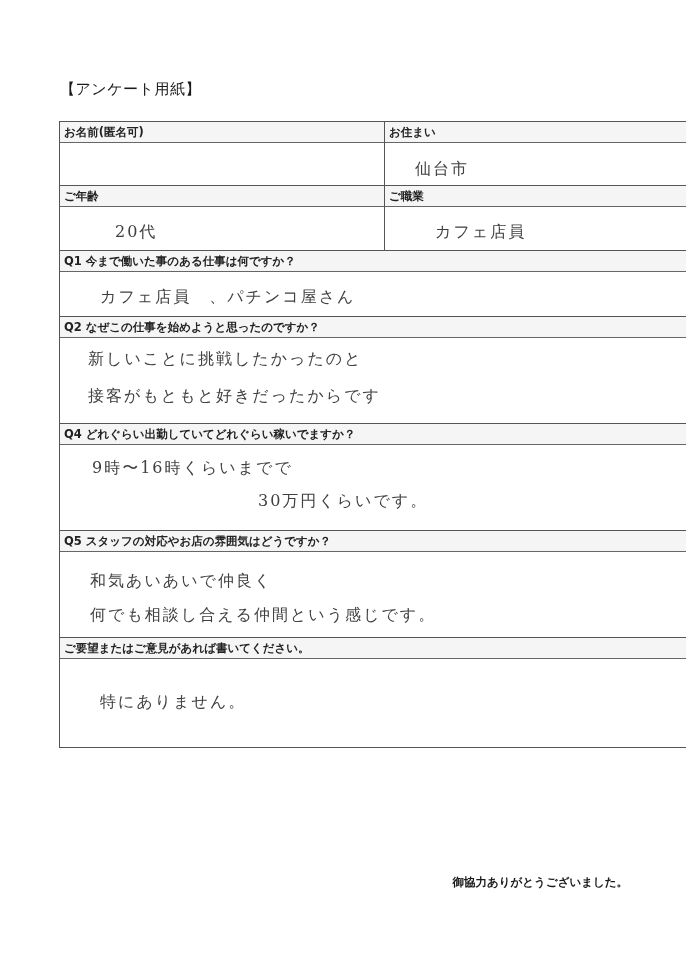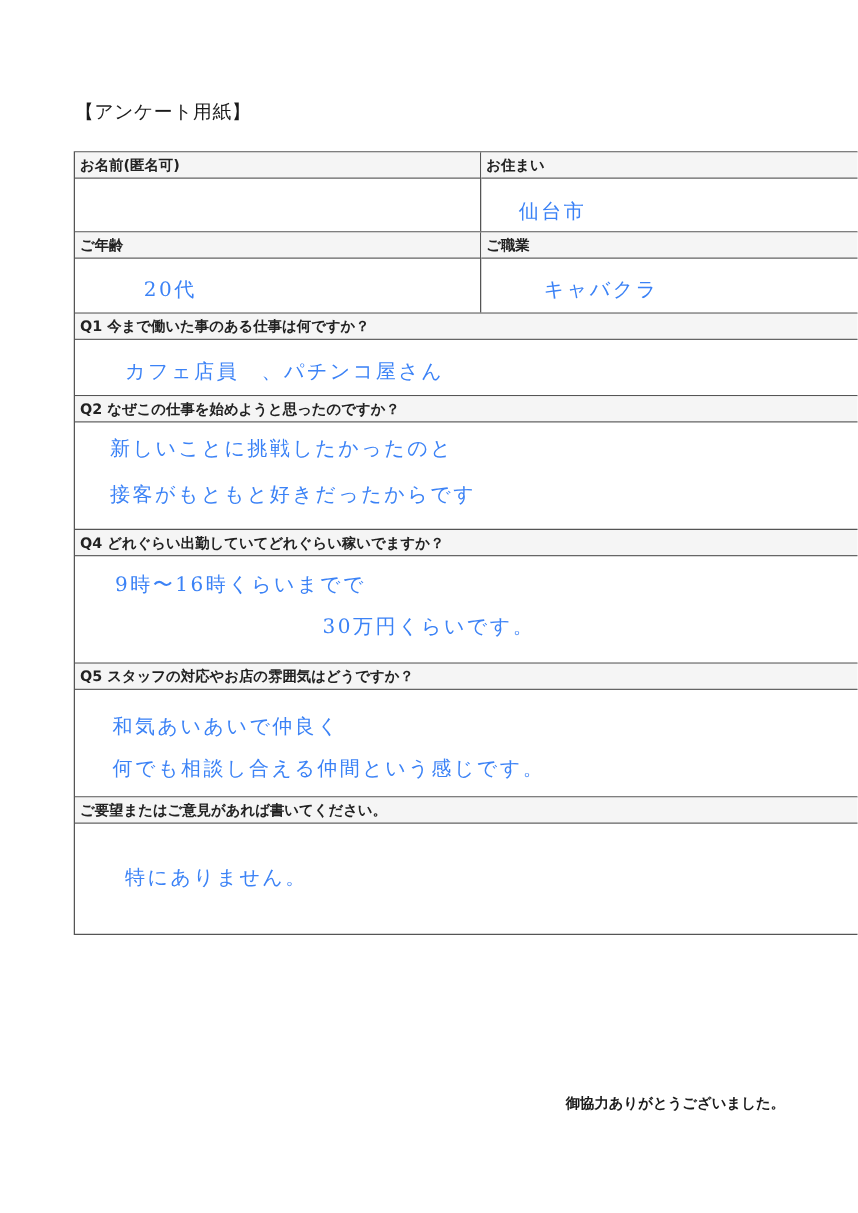--- a/index.html
+++ b/index.html
@@ -6,21 +6,21 @@
   body { width:686px; height:970px; position:relative; overflow:hidden;
          font-family:"DejaVu Sans", sans-serif; color:#1a1a1a; }
   .title { position:absolute; left:60px; top:80px; font-size:15px; font-weight:normal; letter-spacing:0.5px; }
   .form { position:absolute; left:59px; top:121px; width:651px; border:1.5px solid #555; box-sizing:border-box; }
   .row { display:flex; border-bottom:1.5px solid #555; box-sizing:border-box; }
   .row:last-child { border-bottom:none; }
   .cell { flex:1; box-sizing:border-box; position:relative; }
   .cell + .cell { border-left:1.5px solid #555; }
   .hdr { background:#f5f5f5; font-size:11.5px; font-weight:bold; padding:3px 4px; height:21px; box-sizing:border-box; line-height:14px; color:#222; border-bottom:1.5px solid #666; }
   .val { position:relative; box-sizing:border-box; }
-  .hw { position:absolute; font-family:"DejaVu Serif", serif; font-size:16px; color:#3b82f6; letter-spacing:2px; font-weight:normal; white-space:nowrap; }
+  .hw { position:absolute; font-family:"DejaVu Serif", serif; font-size:16px; color:#404040; letter-spacing:2px; font-weight:normal; white-space:nowrap; }
   .thanks { position:absolute; right:58px; top:875px; font-size:11.5px; font-weight:bold;font-family:Liberation Mono, monospace; }
 </style>
 </head>
 <body>
 
 <div class="title">【アンケート用紙】</div>
 
 <div class="form">
 
   <div class="row">
@@ -41,21 +41,21 @@
   <div class="row">
     <div class="cell">
       <div class="hdr">ご年齢</div>
       <div class="val" style="height:43px;">
         <span class="hw" style="left:55px; top:15px;">20代</span>
       </div>
     </div>
     <div class="cell">
       <div class="hdr">ご職業</div>
       <div class="val" style="height:43px;">
-        <span class="hw" style="left:50px; top:15px;">キャバクラ</span>
+        <span class="hw" style="left:50px; top:15px;">カフェ店員</span>
       </div>
     </div>
   </div>
 
   <div class="row">
     <div class="cell">
       <div class="hdr">Q1 今まで働いた事のある仕事は何ですか？</div>
       <div class="val" style="height:44px;text-align:center;">
         <span class="hw" style="left:40px; top:15px;">カフェ店員　、パチンコ屋さん</span>
       </div>

